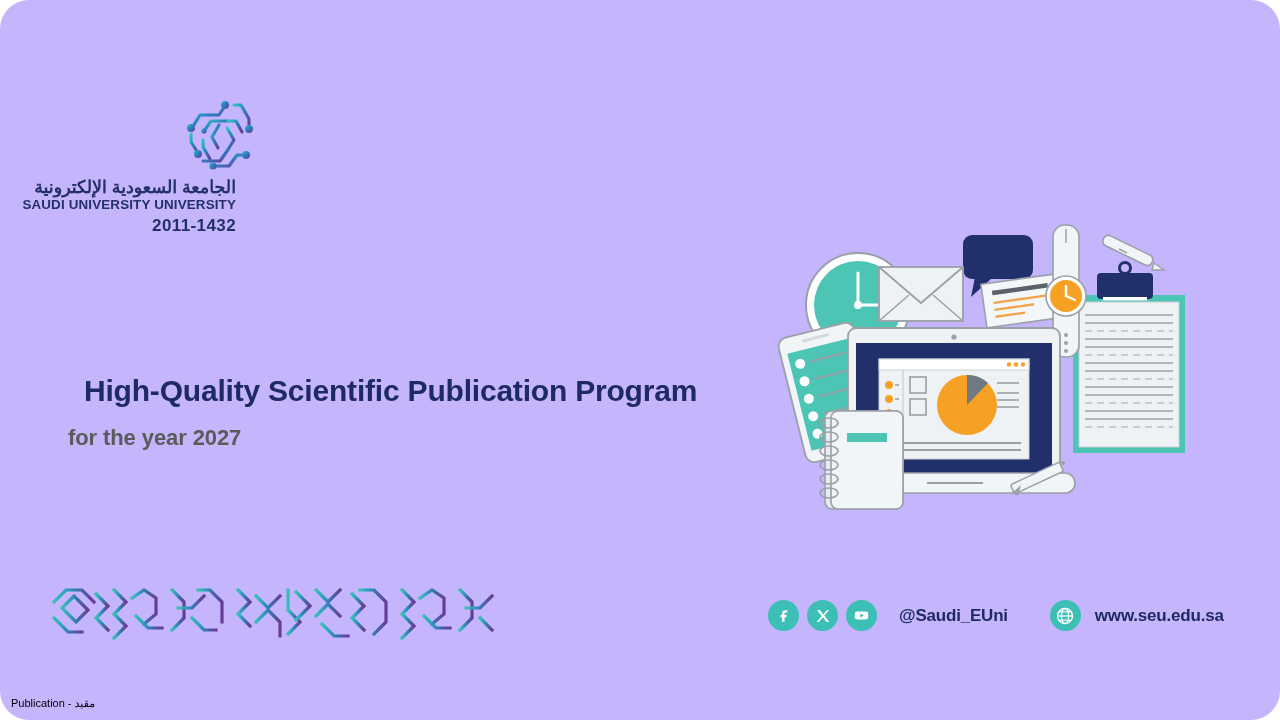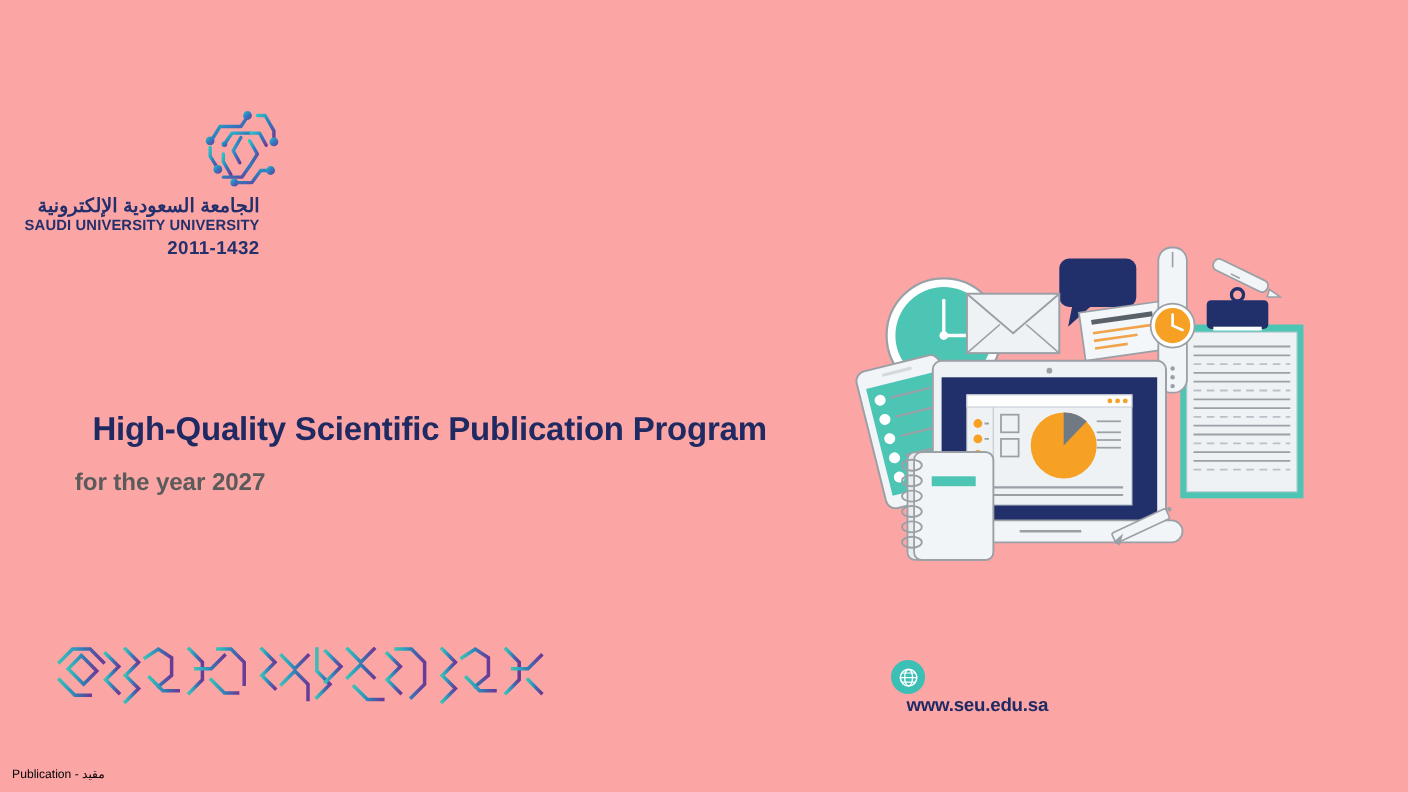--- a/index.html
+++ b/index.html
@@ -12,21 +12,22 @@
     height: 720px;
     position: relative;
     overflow: hidden;
     font-family: "Liberation Sans", sans-serif;
     -webkit-font-smoothing: antialiased;
   }
 
   .slide {
     position: absolute;
     inset: 0;
-    background: #fca5a5;
+    background: #c4b5fd;
+    border-radius: 29px;
   }
 
   
   .logo-block {
     position: absolute;
     left: 14px;
     top: 95px;
     width: 250px;
   }
   .logo-mark {
@@ -128,22 +129,22 @@
   .handle-text {
     margin-left: 14px;
     font-size: 17px;
     font-weight: bold;
     color: #1f2a63;
     letter-spacing: -0.2px;
     white-space: nowrap;
   }
   .site-group {
     display: flex;
+    align-items: center;
     margin-left: 42px;
-    flex-direction: column;
   }
   .site-text {
     margin-left: 14px;
     font-size: 17px;
     font-weight: bold;
     color: #1f2a63;
     letter-spacing: -0.2px;
     white-space: nowrap;
   }
 
@@ -416,20 +417,43 @@
         <path d="M400 4 L400 46"></path>
         <path d="M408 2 L420 14 L420 30 L408 42"></path>
         <path d="M414 20 L428 20 L440 8"></path>
         <path d="M428 30 L440 42"></path>
         <path d="M448 2 L448 48"></path>
       </g>
     </svg>
   </div>
 
   <div class="footer-social">
+    <div class="social-icons">
+
+      <a class="social-circle">
+        <svg width="19" height="19" viewBox="0 0 24 24">
+          <path fill="#ffffff" d="M14.6 8.2h2.2V5.4h-2.6c-2.5 0-4 1.5-4 4v2h-2.1v2.9h2.1V20h3.1v-5.7h2.3l.4-2.9h-2.7V9.8c0-1 .4-1.6 1.3-1.6z"></path>
+        </svg>
+      </a>
+
+      <a class="social-circle">
+        <svg width="16" height="16" viewBox="0 0 24 24">
+          <path fill="#ffffff" d="M3 3h4.3l5 6.6L17.9 3H21l-7.1 8.1L21.4 21h-4.3l-5.3-7L5.6 21H2.5l7.5-8.6L3 3z"></path>
+        </svg>
+      </a>
+
+      <a class="social-circle">
+        <svg width="19" height="19" viewBox="0 0 24 24">
+          <rect x="3.5" y="7" width="17" height="10" rx="3" fill="#ffffff"></rect>
+          <path fill="#3cbfb5" d="M10.4 9.6l4.6 2.4-4.6 2.4z"></path>
+        </svg>
+      </a>
+
+      <span class="handle-text">@Saudi_EUni</span>
+    </div>
 
     <div class="site-group">
       <span class="social-circle">
         <svg width="20" height="20" viewBox="0 0 24 24">
           <circle cx="12" cy="12" r="9" fill="none" stroke="#ffffff" stroke-width="1.7"></circle>
           <ellipse cx="12" cy="12" rx="4.3" ry="9" fill="none" stroke="#ffffff" stroke-width="1.5"></ellipse>
           <line x1="3" y1="12" x2="21" y2="12" stroke="#ffffff" stroke-width="1.5"></line>
           <line x1="4.6" y1="7" x2="19.4" y2="7" stroke="#ffffff" stroke-width="1.3"></line>
           <line x1="4.6" y1="17" x2="19.4" y2="17" stroke="#ffffff" stroke-width="1.3"></line>
         </svg>

